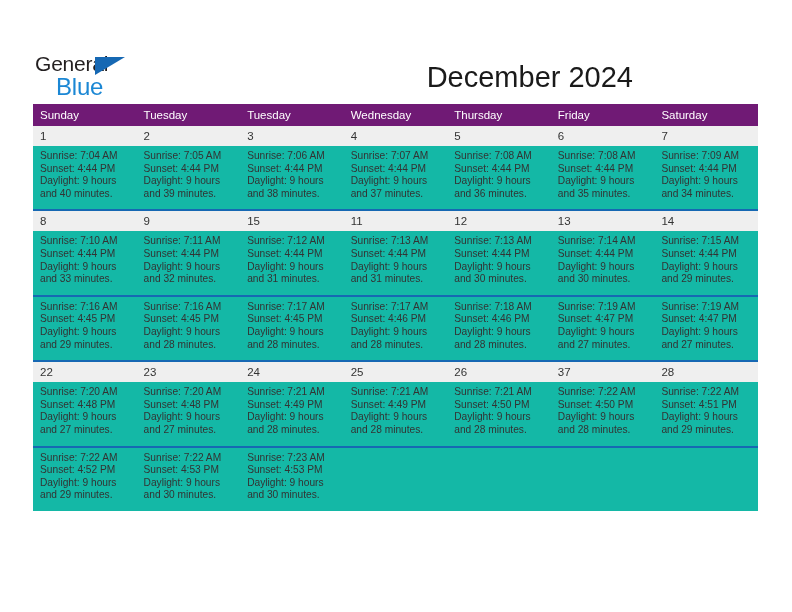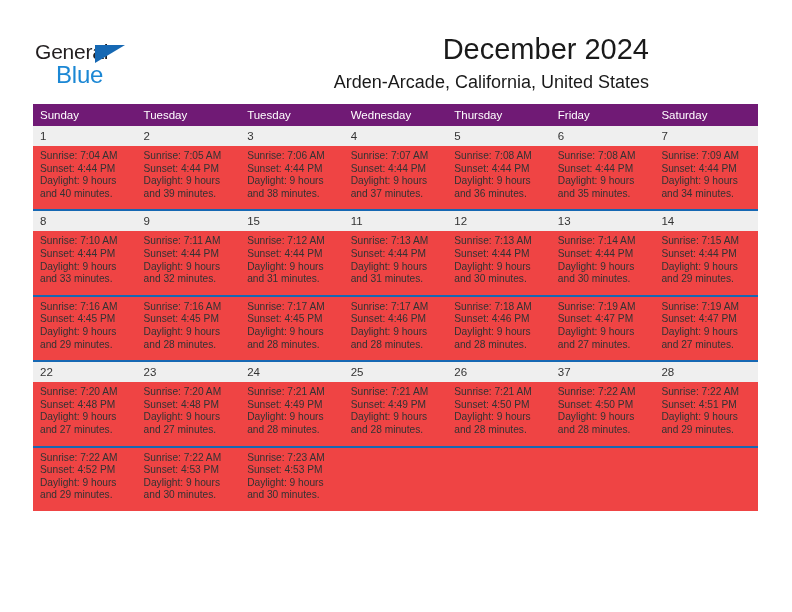--- a/index.html
+++ b/index.html
@@ -19,21 +19,21 @@
     position: relative;
     width: 792px;
     height: 612px;
     box-sizing: border-box;
   }
 
   
   .header {
     position: absolute;
     left: 0;
-    top: 4px;
+    top: 16px;
     width: 684px;
     height: 100px;
   }
   .logo {
     position: absolute;
     left: 35px;
     top: 36px;
     width: 200px;
     height: 50px;
   }
@@ -70,21 +70,21 @@
     right: 35px;
     top: 28px;
     text-align: right;
   }
   .cal-title {
     font-size: 29px;
     color: #1a1a1a;
     line-height: 34px;
     white-space: nowrap;
     font-weight: normal;
-    margin: 0;
+    margin: 16px;
   }
   .cal-subtitle {
     font-size: 18px;
     color: #1a1a1a;
     line-height: 20px;
     margin-top: 6px;
     white-space: nowrap;
   }
 
   
@@ -120,21 +120,21 @@
     line-height: 0;
   }
   .daynum-row td {
     background: #efefef;
     font-size: 11.5px;
     color: #333333;
     padding: 4px 0 4px 7px;
     height: 12px;
   }
   .info-row td {
-    background: #ef4444;
+    background: #14b8a6;
     font-size: 10.2px;
     color: #333333;
     padding: 4px 6px 9px 7px;
     line-height: 12.6px;
   }
   .info-row td.empty { padding-bottom: 9px; }
   .info-line { white-space: nowrap; display: block; }
   .blank { visibility: hidden; }
 </style>
 </head>

